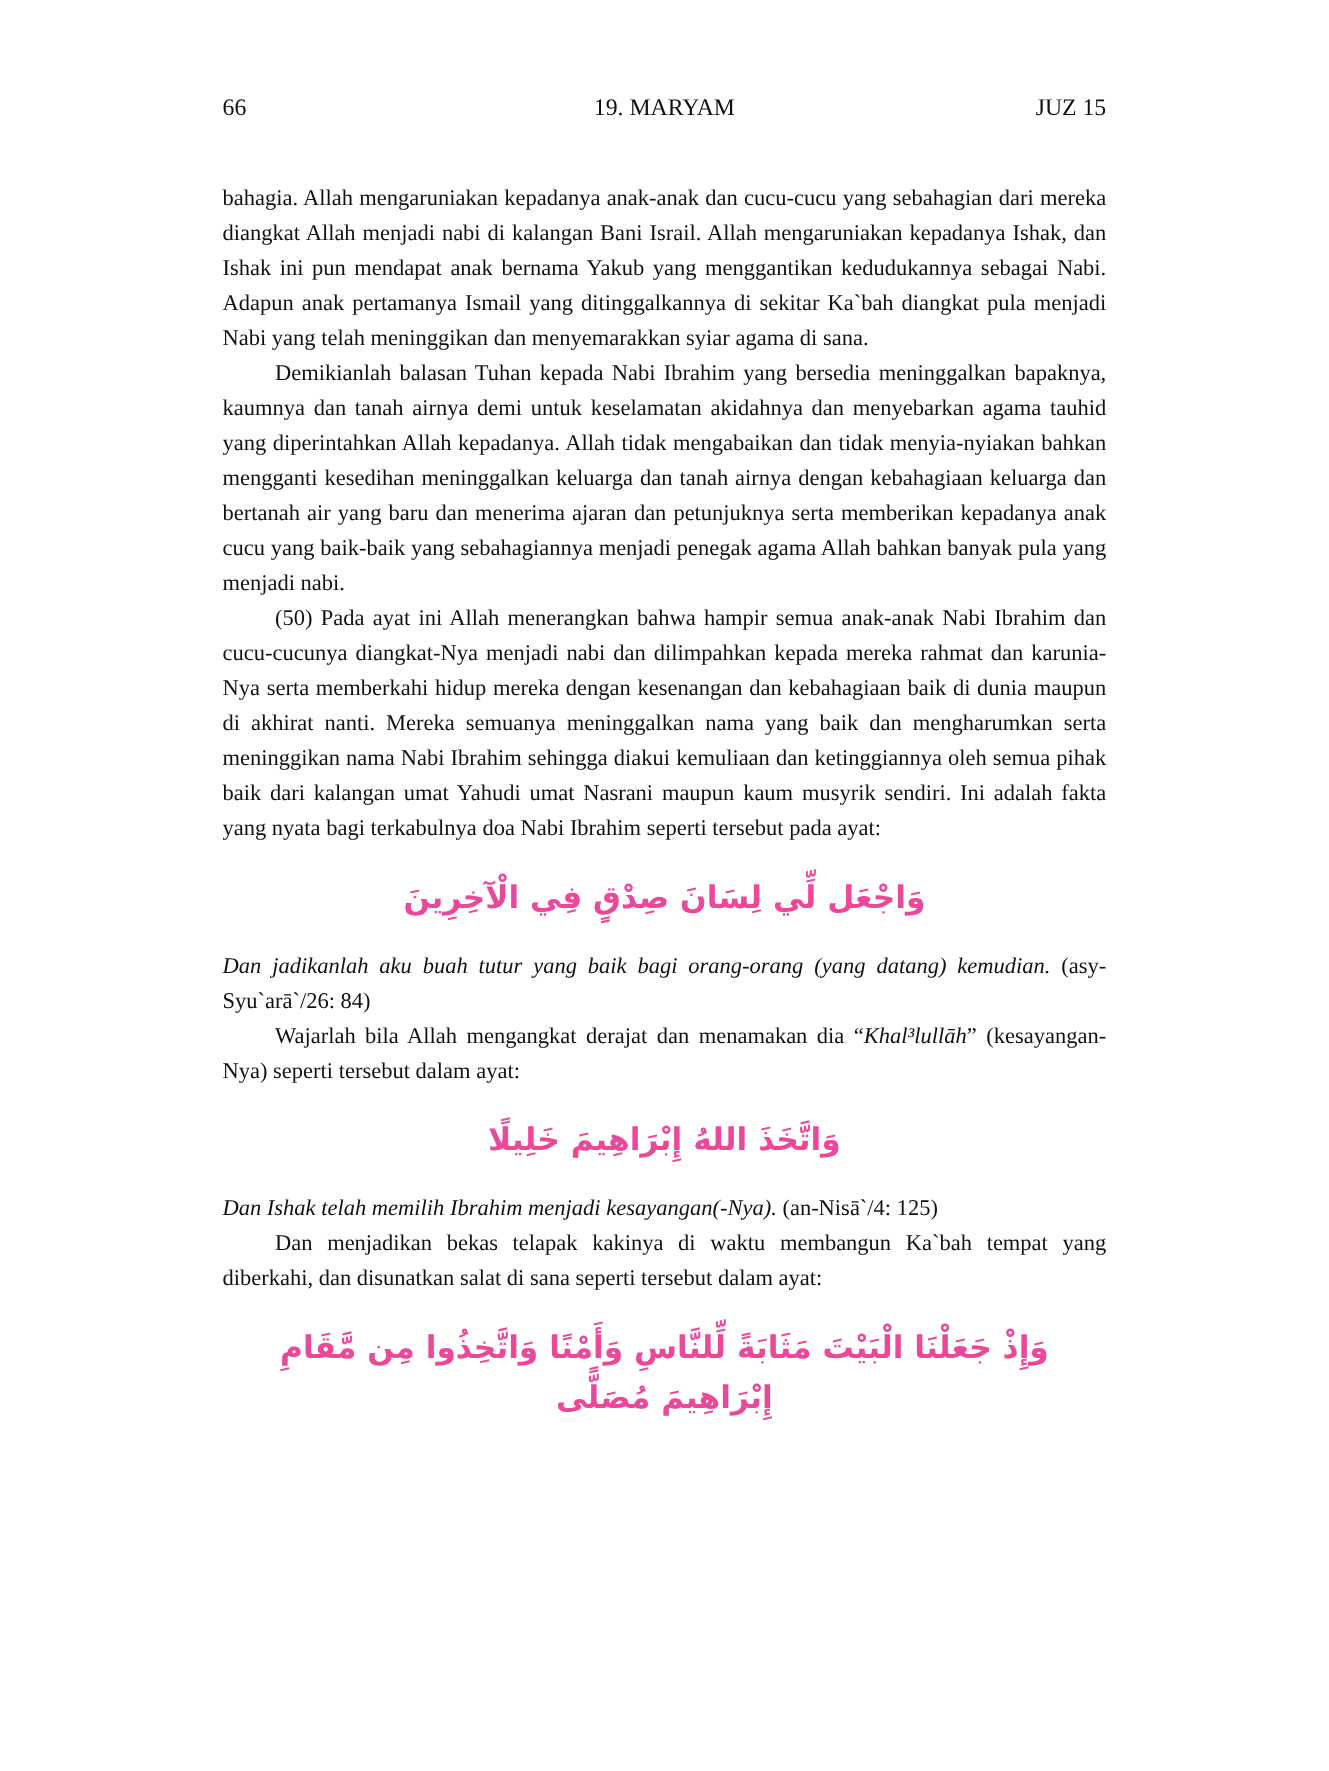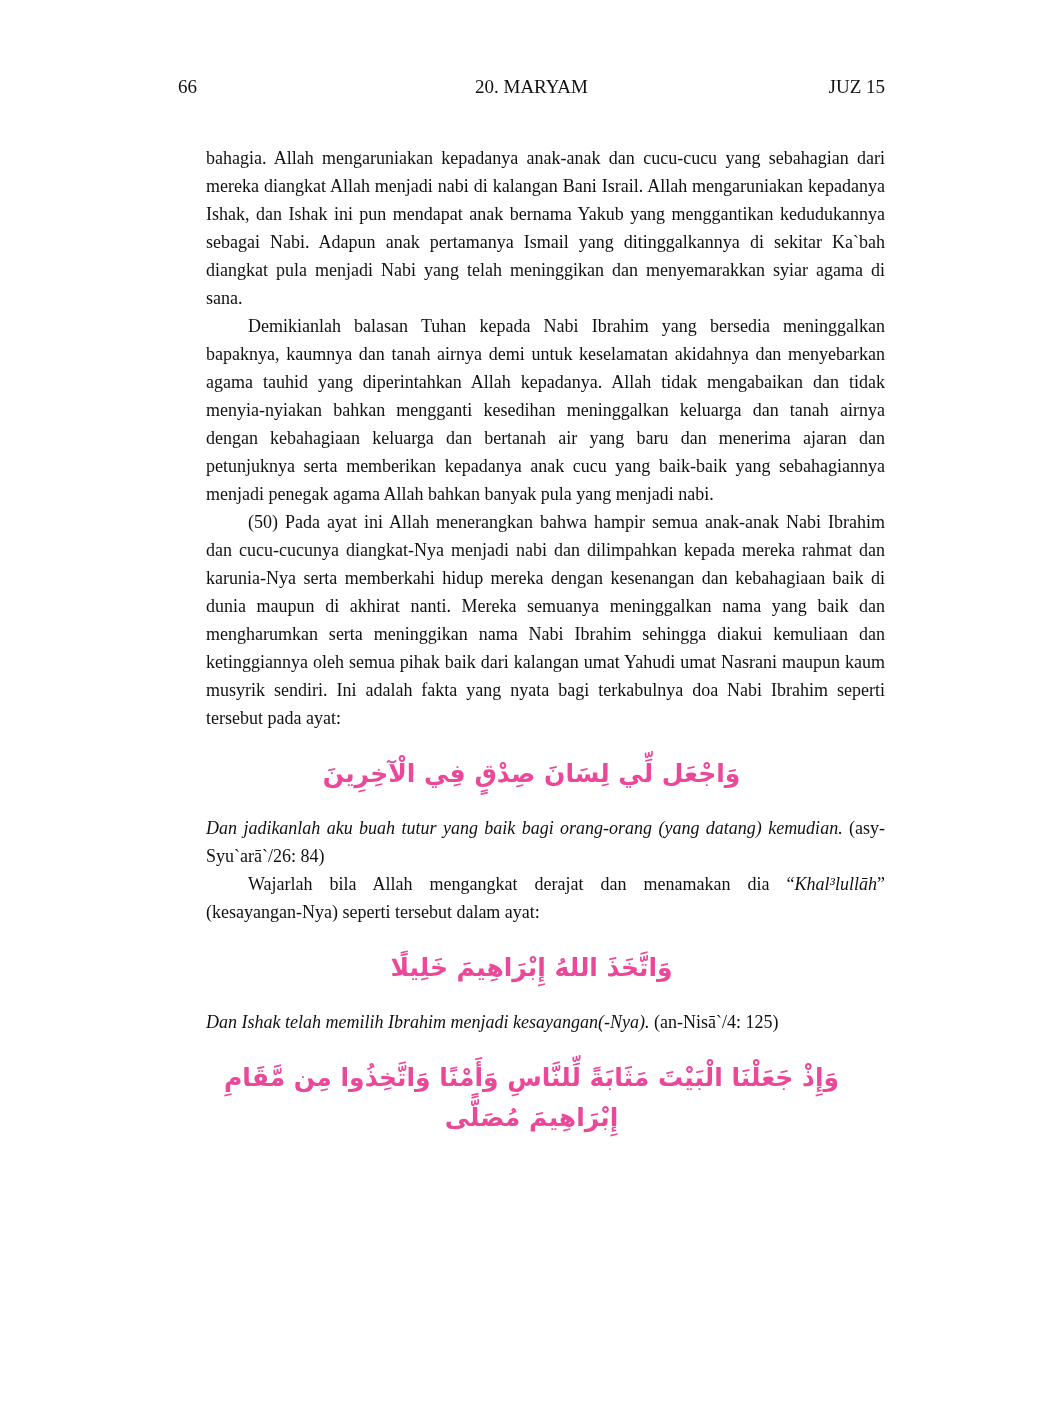--- a/index.html
+++ b/index.html
@@ -30,21 +30,21 @@
     left: 0;
     right: 0;
     text-align: center;
   }
   .page-header { position: relative; }
   .body-text {
     font-size: 18px;
     line-height: 28px;
     text-align: justify;
   }
-  p.para { text-align: justify; margin-left: 28px; }
+  p.para { text-align: justify; }
   p.indent { text-indent: 42px; }
   p.translation { font-style: normal; }
   .ital { font-style: italic; }
   .roman { font-style: normal; }
   .arabic {
     direction: rtl;
     text-align: center;
     font-family: "DejaVu Sans", sans-serif;
     font-weight: bold;
     font-size: 25px;
@@ -54,21 +54,21 @@
   }
   .arabic.long { font-size: 25px; }
 </style>
 </head>
 <body>
 
 <div class="page">
 
   <div class="page-header">
     <span>66</span>
-    <span class="hdr-center">20. MARYAM</span>
+    <span class="hdr-center">19. MARYAM</span>
     <span>JUZ 15</span>
   </div>
 
   <div class="body-text">
 
     <p class="para">bahagia. Allah mengaruniakan kepadanya anak-anak dan cucu-cucu yang sebahagian dari mereka diangkat Allah menjadi nabi di kalangan Bani Israil. Allah mengaruniakan kepadanya Ishak, dan Ishak ini pun mendapat anak bernama Yakub yang menggantikan kedudukannya sebagai Nabi. Adapun anak pertamanya Ismail yang ditinggalkannya di sekitar Ka`bah diangkat pula menjadi Nabi yang telah meninggikan dan menyemarakkan syiar agama di sana.</p>
 
     <p class="para indent">Demikianlah balasan Tuhan kepada Nabi Ibrahim yang bersedia meninggalkan bapaknya, kaumnya dan tanah airnya demi untuk keselamatan akidahnya dan menyebarkan agama tauhid yang diperintahkan Allah kepadanya. Allah tidak mengabaikan dan tidak menyia-nyiakan bahkan mengganti kesedihan meninggalkan keluarga dan tanah airnya dengan kebahagiaan keluarga dan bertanah air yang baru dan menerima ajaran dan petunjuknya serta memberikan kepadanya anak cucu yang baik-baik yang sebahagiannya menjadi penegak agama Allah bahkan banyak pula yang menjadi nabi.</p>
 
     <p class="para indent">(50) Pada ayat ini Allah menerangkan bahwa hampir semua anak-anak Nabi Ibrahim dan cucu-cucunya diangkat-Nya menjadi nabi dan dilimpahkan kepada mereka rahmat dan karunia-Nya serta memberkahi hidup mereka dengan kesenangan dan kebahagiaan baik di dunia maupun di akhirat nanti. Mereka semuanya meninggalkan nama yang baik dan mengharumkan serta meninggikan nama Nabi Ibrahim sehingga diakui kemuliaan dan ketinggiannya oleh semua pihak baik dari kalangan umat Yahudi umat Nasrani maupun kaum musyrik sendiri. Ini adalah fakta yang nyata bagi terkabulnya doa Nabi Ibrahim seperti tersebut pada ayat:</p>
@@ -76,18 +76,19 @@
     <div class="arabic">وَاجْعَل لِّي لِسَانَ صِدْقٍ فِي الْآخِرِينَ</div>
 
     <p class="para translation"><span class="ital">Dan jadikanlah aku buah tutur yang baik bagi orang-orang (yang datang) kemudian.</span><span class="roman"> (asy-Syu`arā`/26: 84)</span></p>
 
     <p class="para indent"><span>Wajarlah bila Allah mengangkat derajat dan menamakan dia “</span><span class="ital">Khal³lullāh</span><span>” (kesayangan-Nya) seperti tersebut dalam ayat:</span></p>
 
     <div class="arabic">وَاتَّخَذَ اللهُ إِبْرَاهِيمَ خَلِيلًا</div>
 
     <p class="para translation"><span class="ital">Dan Ishak telah memilih Ibrahim menjadi kesayangan(-Nya).</span><span class="roman"> (an-Nisā`/4: 125)</span></p>
 
+    <p class="para indent">Dan menjadikan bekas telapak kakinya di waktu membangun Ka`bah tempat yang diberkahi, dan disunatkan salat di sana seperti tersebut dalam ayat:</p>
 
     <div class="arabic long">وَإِذْ جَعَلْنَا الْبَيْتَ مَثَابَةً لِّلنَّاسِ وَأَمْنًا وَاتَّخِذُوا مِن مَّقَامِ إِبْرَاهِيمَ مُصَلًّى</div>
 
   </div>
 
 </div>
 
 </body></html>

